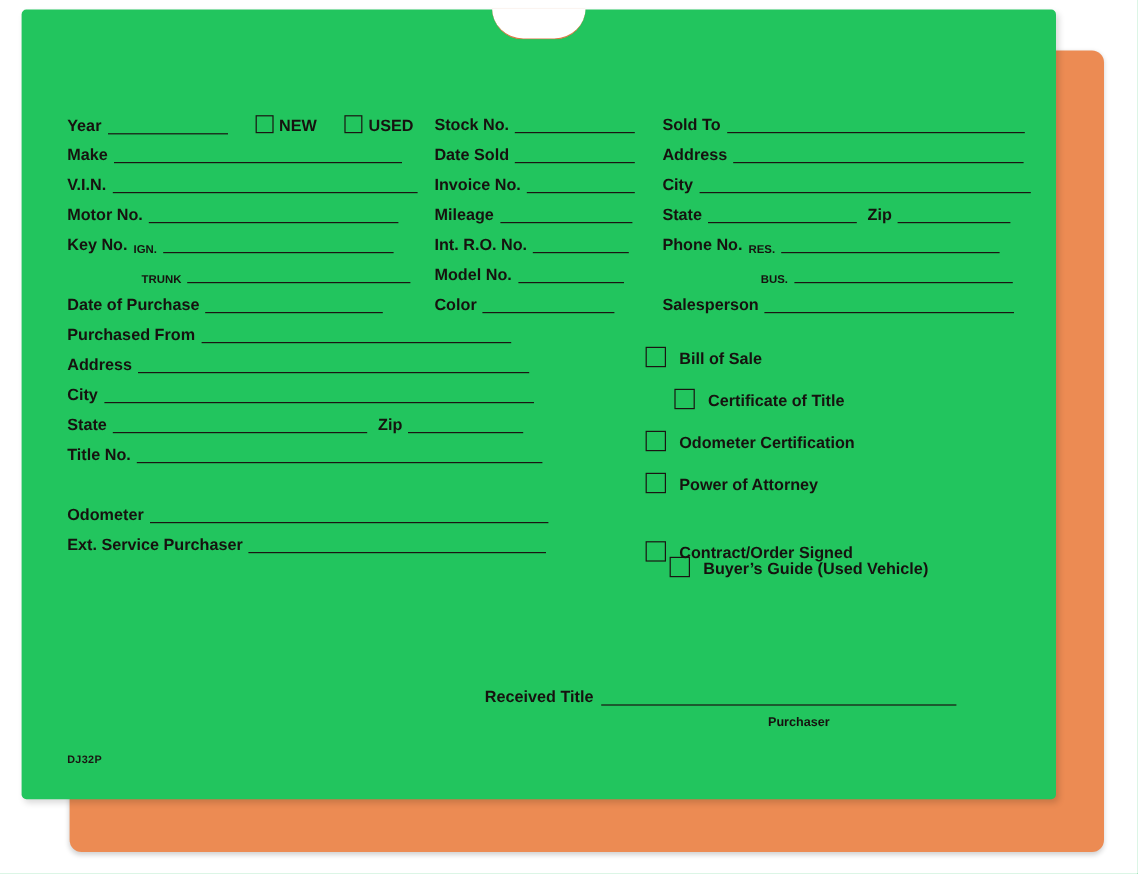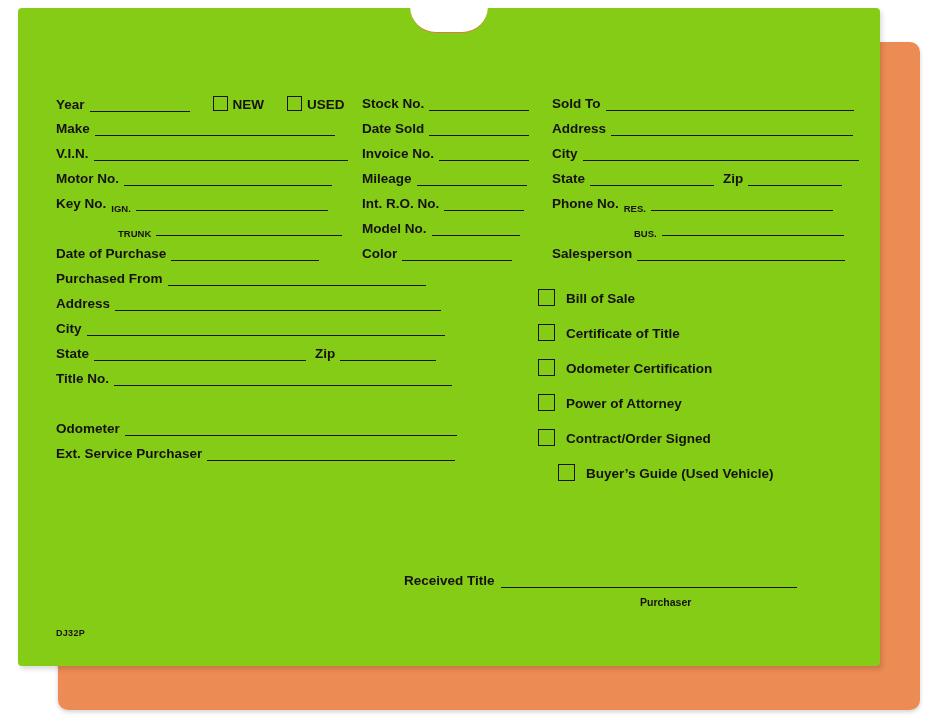--- a/index.html
+++ b/index.html
@@ -29,21 +29,21 @@
     border-radius: 10px;
     box-shadow: 0 2px 4px rgba(0,0,0,0.18);
   }
   
   .env-front {
     position: absolute;
     left: 18px;
     top: 8px;
     width: 862px;
     height: 658px;
-    background: #84cc16;
+    background: #22c55e;
     border-radius: 4px 4px 4px 4px;
     box-shadow: 2px 3px 5px rgba(0,0,0,0.15);
   }
   
   .notch {
     position: absolute;
     left: 50%;
     top: -1px;
     width: 78px;
     height: 26px;
@@ -296,36 +296,36 @@
       <div class="row" style="left:616px; top:214px;">
         <span class="lbl-sm tiny-above">BUS.</span>
         <span class="rule" style="width:182px;"></span>
       </div>
 
       <div class="cbrow" style="left:520px; top:281px;">
         <span class="chk chk-lg"></span>
         <span class="lbl">Bill of Sale</span>
       </div>
 
-      <div class="cbrow" style="left:520px; top:316px;">
+      <div class="cbrow" style="left:544px; top:316px;">
         <span class="chk chk-lg"></span>
         <span class="lbl">Certificate of Title</span>
       </div>
 
       <div class="cbrow" style="left:520px; top:351px;">
         <span class="chk chk-lg"></span>
         <span class="lbl">Odometer Certification</span>
       </div>
 
       <div class="cbrow" style="left:520px; top:386px;">
         <span class="chk chk-lg"></span>
         <span class="lbl">Power of Attorney</span>
       </div>
 
-      <div class="cbrow" style="left:520px; top:421px;">
+      <div class="cbrow" style="left:520px; top:443px;">
         <span class="chk chk-lg"></span>
         <span class="lbl">Contract/Order Signed</span>
       </div>
 
       <div class="cbrow" style="left:540px; top:456px;">
         <span class="chk chk-lg"></span>
         <span class="lbl">Buyer’s Guide (Used Vehicle)</span>
       </div>
 
       <div class="recv">

